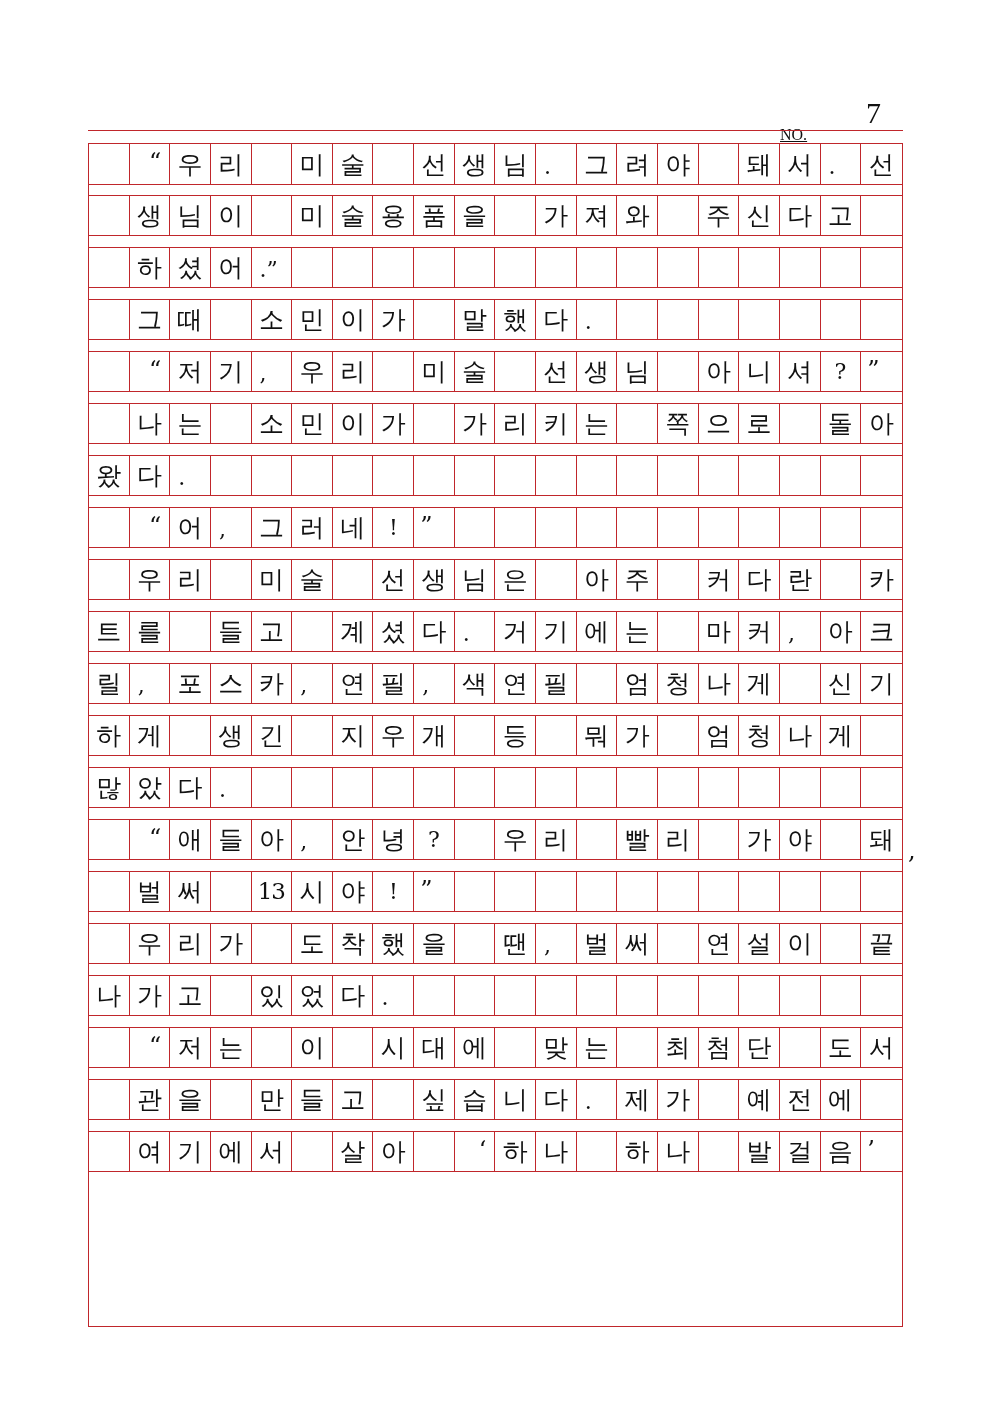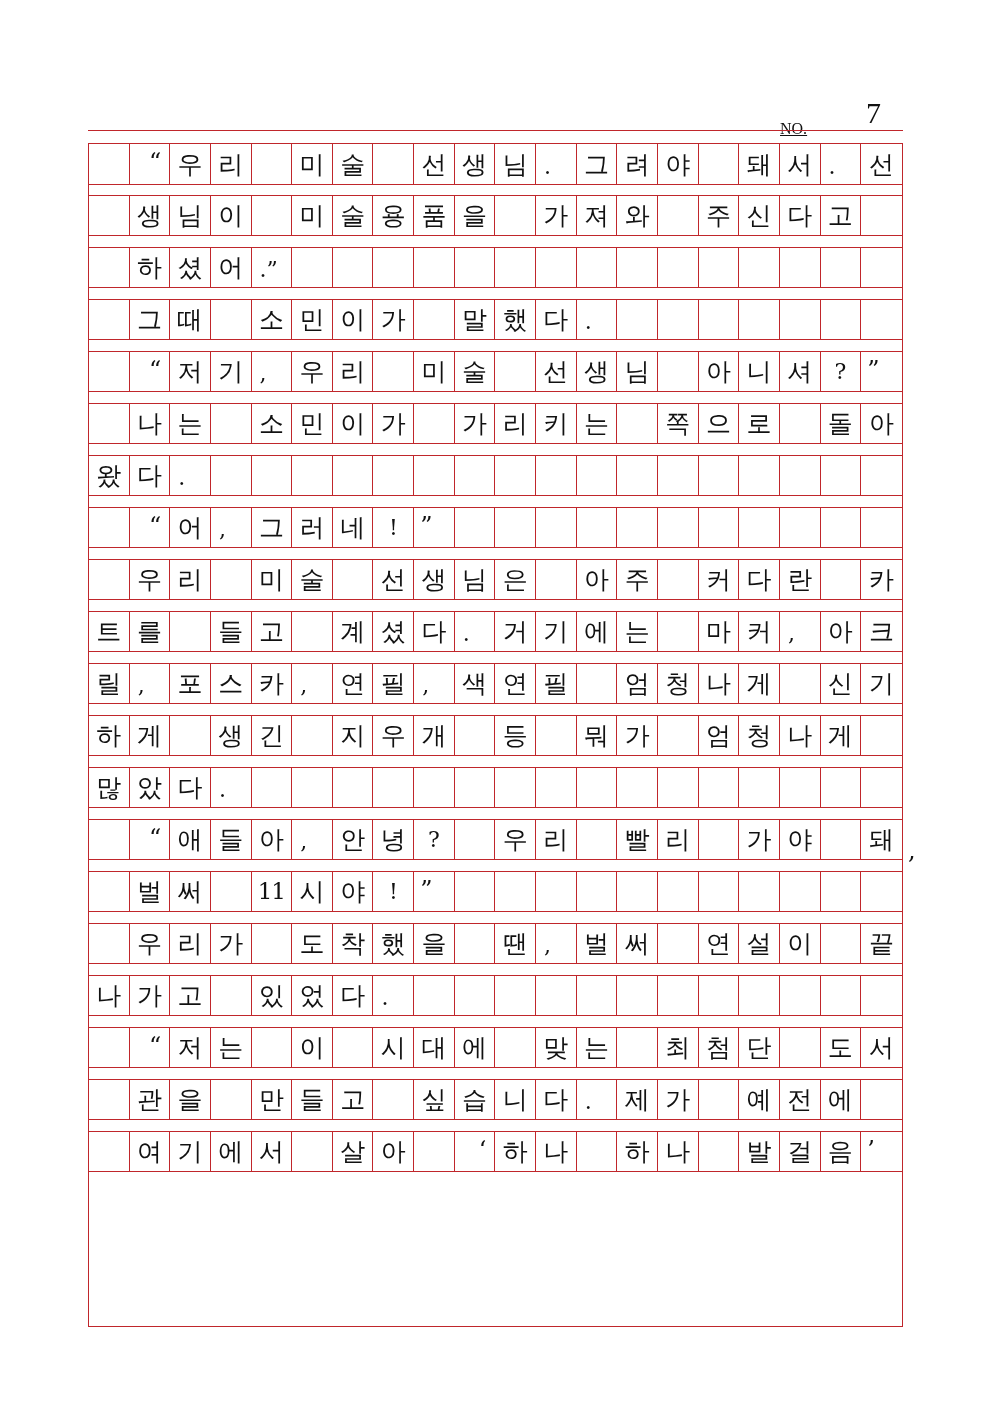--- a/index.html
+++ b/index.html
@@ -1,18 +1,18 @@
 <!DOCTYPE html>
 <html><head>
 <meta charset="utf-8">
 <style>
   html, body { margin: 0; padding: 0; background: #ffffff; }
   body { width: 992px; height: 1403px; position: relative; overflow: hidden;
          font-family: "DejaVu Serif", "Liberation Serif", serif; }
-  .header-no { position: absolute; left: 780px; top: 120px; font-size: 16px; color: #111;
+  .header-no { position: absolute; left: 780px; top: 126px; font-size: 16px; color: #111;
                font-family: "Liberation Serif", serif; text-decoration: underline; }
   .header-page { position: absolute; left: 866px; top: 96px; font-size: 30px; color: #111;
                  font-family: "Liberation Serif", serif; }
   .header-line { position: absolute; left: 88px; top: 130px; width: 815px; height: 1px; background: #c0262b; }
   .sheet { position: absolute; left: 88px; top: 143px; width: 815px; height: 1184px;
            border: 1px solid #c0262b; box-sizing: border-box; }
   .row { position: absolute; left: 0; width: 813px; height: 41px;
          border-top: 1px solid #c0262b; border-bottom: 1px solid #c0262b; box-sizing: border-box;
          display: flex; }
   .row:first-child { border-top: none; }
@@ -342,21 +342,21 @@
       <div class="cell">가</div>
       <div class="cell">야</div>
       <div class="cell"></div>
       <div class="cell">돼</div>
     </div>
     <div class="row" style="top: 727px;">
       <div class="cell"></div>
       <div class="cell">벌</div>
       <div class="cell">써</div>
       <div class="cell"></div>
-      <div class="cell num">11</div>
+      <div class="cell num">13</div>
       <div class="cell">시</div>
       <div class="cell">야</div>
       <div class="cell punct-mid">!</div>
       <div class="cell punct-close">”</div>
       <div class="cell"></div>
       <div class="cell"></div>
       <div class="cell"></div>
       <div class="cell"></div>
       <div class="cell"></div>
       <div class="cell"></div>

